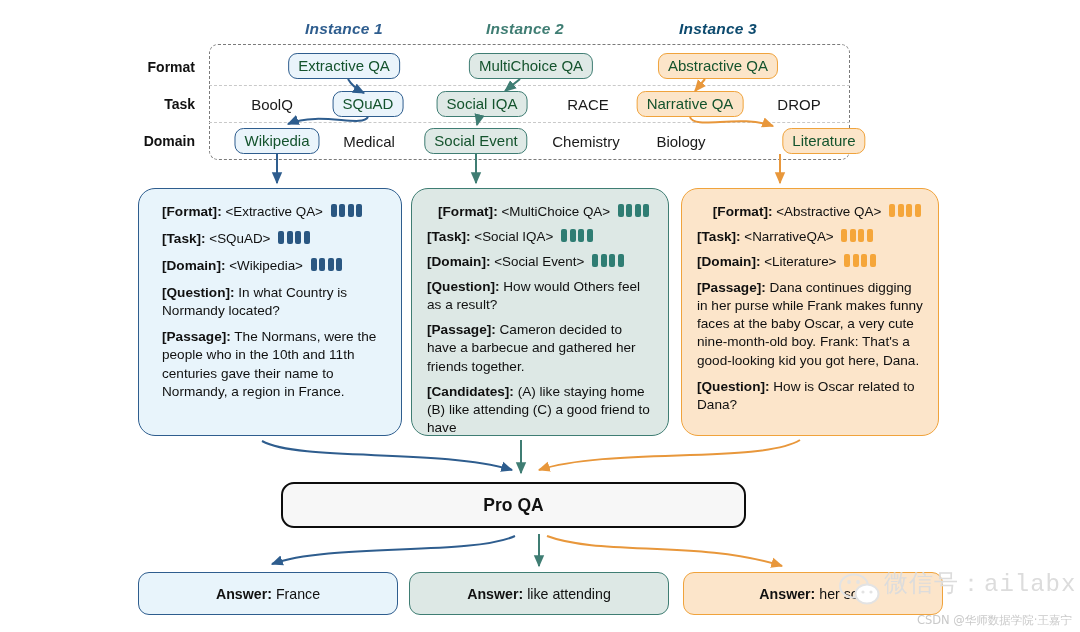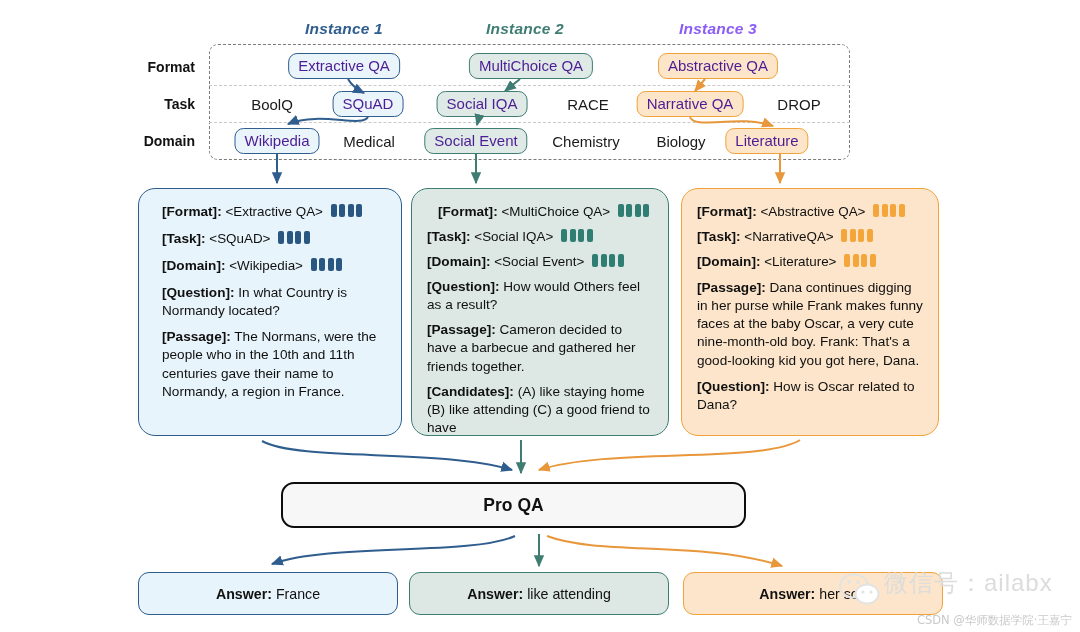--- a/index.html
+++ b/index.html
@@ -46,21 +46,21 @@
     font-size:14px;
     font-weight:bold;
     color:#111;
     text-align:right;
     width:90px;
     white-space:nowrap;
   }
   .node{
     position:absolute;
     font-size:15px;
-    color:#4c1d95;
+    color:#14532d;
     white-space:nowrap;
     line-height:1;
     transform:translate(-50%,-50%);
   }
   .node.plain{color:#1a1a1a;}
   .node.pill{
     padding:4px 9px 5px 9px;
     border-radius:9px;
     border:1.7px solid;
     box-sizing:border-box;
@@ -131,21 +131,21 @@
 
   
   #wm{
     position:absolute;
     left:884px;top:567px;
     font-size:24px;
     color:#dcdcdc;
     white-space:nowrap;
     letter-spacing:1px;
     z-index:9;
-    font-family:Liberation Sans, sans-serif;
+    font-family:Liberation Mono, monospace;
   }
   #wm-logo{
     position:absolute;
     left:838px;top:572px;
     width:44px;height:36px;
     z-index:9;
   }
   #csdn{
     position:absolute;
     right:8px;bottom:4px;
@@ -156,21 +156,21 @@
     font-family:"DejaVu Sans",sans-serif;
   }
 </style>
 </head>
 <body>
 
 <div id="stage">
 
   <div class="inst-label" style="left:0;top:20px;width:688px;text-align:center;color:#2e5d8e;">Instance 1</div>
   <div class="inst-label" style="left:0;top:20px;width:1050px;text-align:center;color:#3f7d73;">Instance 2</div>
-  <div class="inst-label" style="left:556px;top:20px;width:324px;text-align:center;color:#8b5cf6;">Instance 3</div>
+  <div class="inst-label" style="left:556px;top:20px;width:324px;text-align:center;color:#0c4a6e;">Instance 3</div>
 
   <div id="taxonomy"></div>
   <div class="dash-row" style="top:85px;"></div>
   <div class="dash-row" style="top:122px;"></div>
 
   <div class="row-label" style="left:105px;top:59px;">Format</div>
   <div class="row-label" style="left:105px;top:96px;">Task</div>
   <div class="row-label" style="left:105px;top:133px;">Domain</div>
 
   <div class="node pill blue" style="left:344px;top:66px;">Extractive QA</div>
@@ -182,21 +182,21 @@
   <div class="node pill teal" style="left:482px;top:104px;">Social IQA</div>
   <div class="node plain" style="left:588px;top:104px;">RACE</div>
   <div class="node pill orange" style="left:690px;top:104px;">Narrative QA</div>
   <div class="node plain" style="left:799px;top:104px;">DROP</div>
 
   <div class="node pill blue" style="left:277px;top:141px;">Wikipedia</div>
   <div class="node plain" style="left:369px;top:141px;">Medical</div>
   <div class="node pill teal" style="left:476px;top:141px;">Social Event</div>
   <div class="node plain" style="left:586px;top:141px;">Chemistry</div>
   <div class="node plain" style="left:681px;top:141px;">Biology</div>
-  <div class="node pill orange" style="left:767px;top:141px;">Literature</div>
+  <div class="node pill orange" style="left:824px;top:141px;">Literature</div>
 
   <div class="card blue" style="left:138px;top:188px;width:264px;height:248px;">
     <p>
       <b>[Format]:</b>
       <span class="ang">&lt;Extractive QA&gt;</span>
       <span class="bars blue"><i></i><i></i><i></i><i></i></span>
     </p>
     <p>
       <b>[Task]:</b>
       <span class="ang">&lt;SQuAD&gt;</span>
@@ -241,21 +241,21 @@
       <b>[Passage]:</b>
       <span>Cameron decided to have a barbecue and gathered her friends together.</span>
     </p>
     <p>
       <b>[Candidates]:</b>
       <span>(A) like staying home (B) like attending (C) a good friend to have</span>
     </p>
   </div>
 
   <div class="card orange" style="left:681px;top:188px;width:258px;height:248px;">
-    <p style="margin-bottom:6px;">
+    <p style="margin-bottom:6px;text-align:right;">
       <b>[Format]:</b>
       <span class="ang">&lt;Abstractive  QA&gt;</span>
       <span class="bars orange"><i></i><i></i><i></i><i></i></span>
     </p>
     <p style="margin-bottom:6px;">
       <b>[Task]:</b>
       <span class="ang">&lt;NarrativeQA&gt;</span>
       <span class="bars orange"><i></i><i></i><i></i><i></i></span>
     </p>
     <p style="margin-bottom:7px;">

